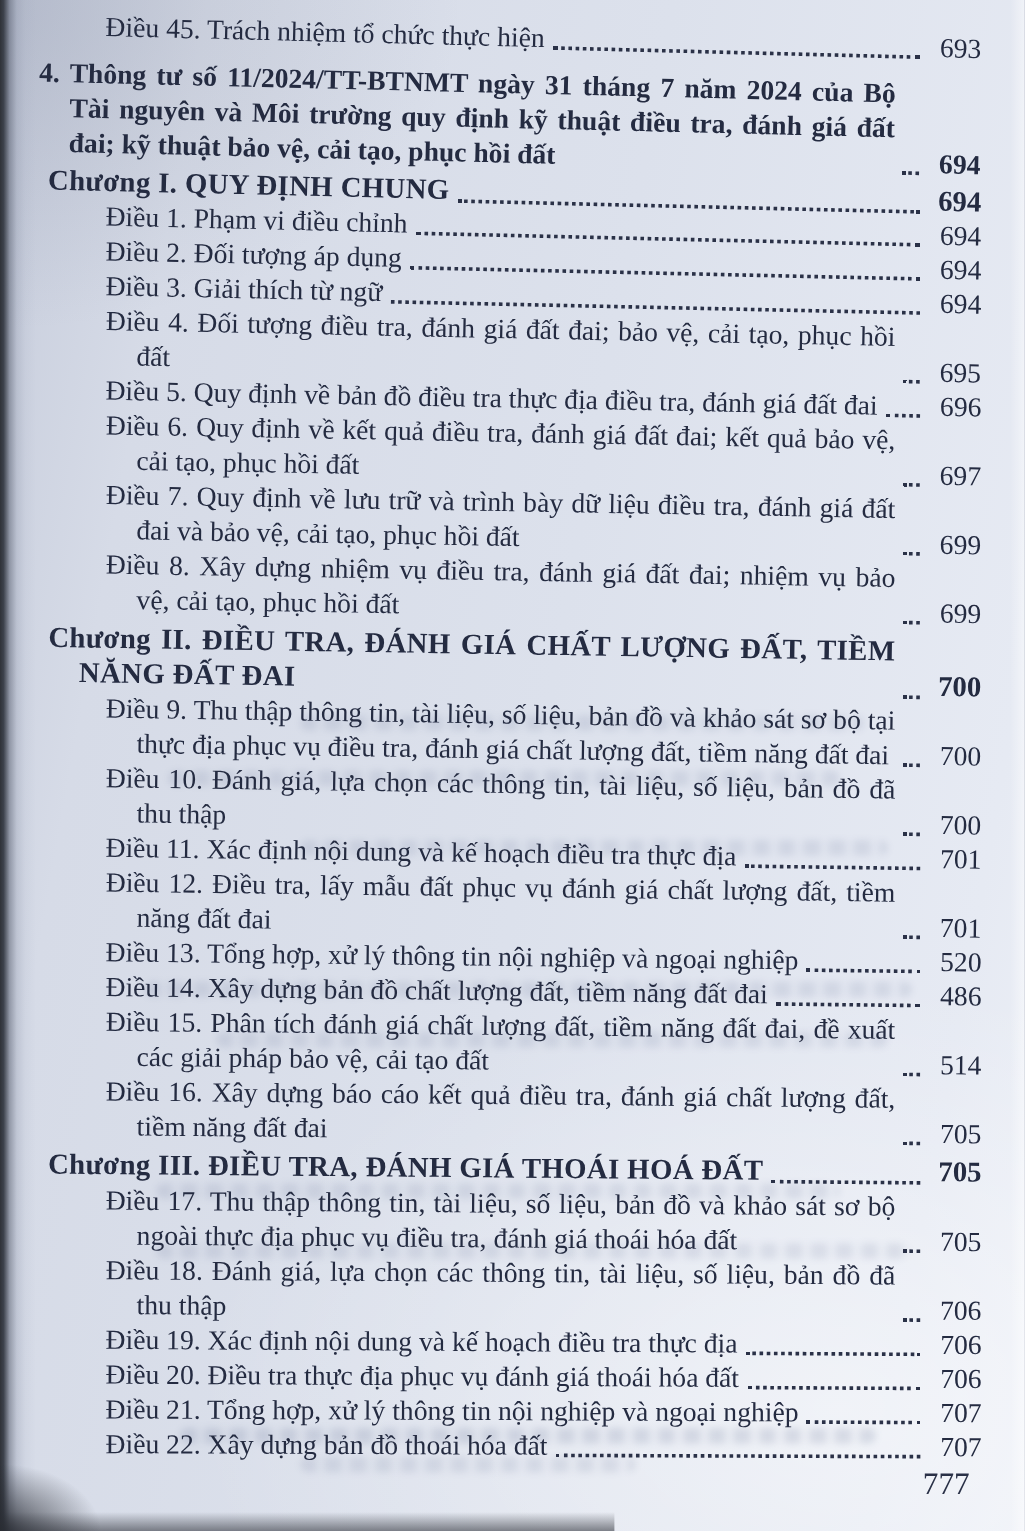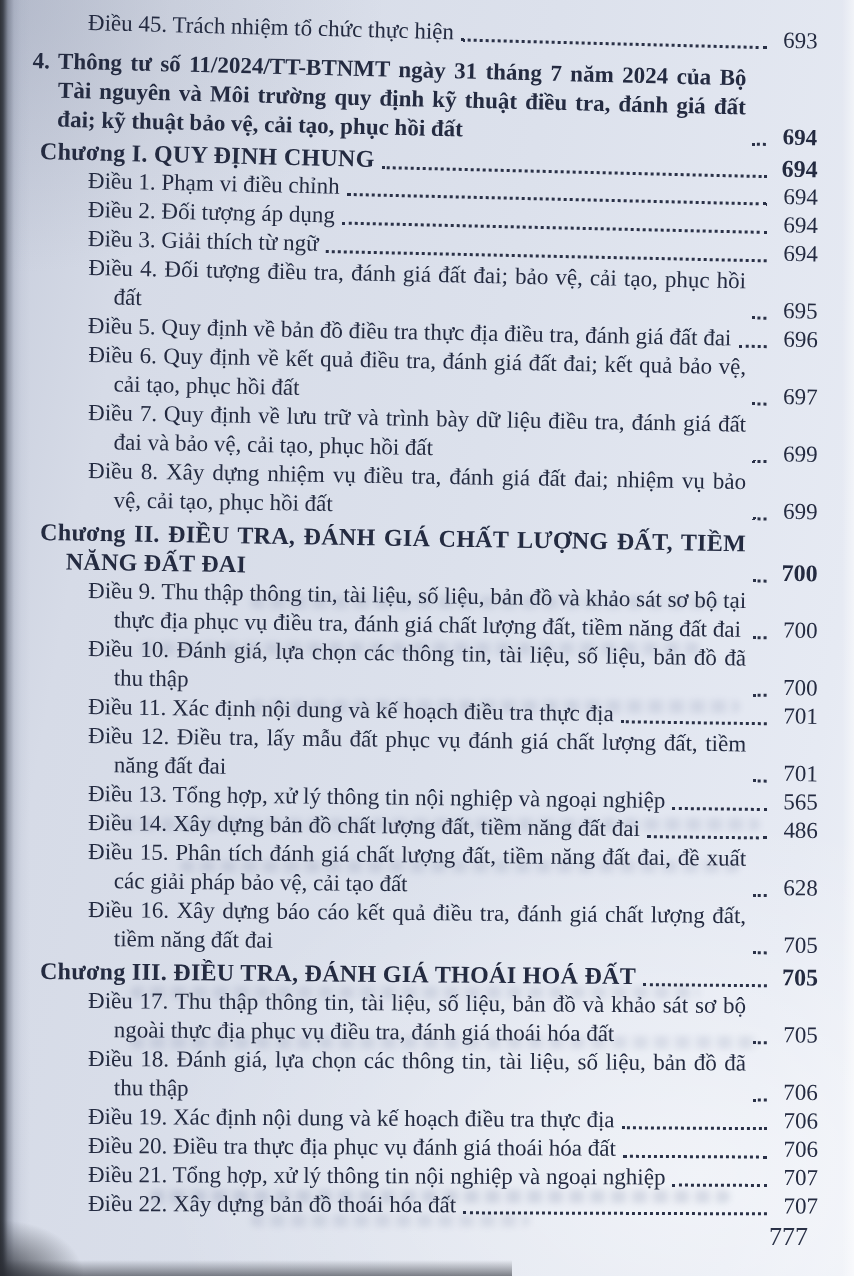--- a/index.html
+++ b/index.html
@@ -157,31 +157,31 @@
       <span class="pg">701</span>
     </div>
     <div class="row level-article" style="transform: rotate(0.73deg);">
       <span class="txt">Điều 12. Điều tra, lấy mẫu đất phục vụ đánh giá chất lượng đất, tiềm năng đất đai</span>
       <span class="dots"></span>
       <span class="pg">701</span>
     </div>
     <div class="row level-article" style="transform: rotate(0.68deg);">
       <span class="txt">Điều 13. Tổng hợp, xử lý thông tin nội nghiệp và ngoại nghiệp</span>
       <span class="dots"></span>
-      <span class="pg">565</span>
+      <span class="pg">520</span>
     </div>
     <div class="row level-article" style="transform: rotate(0.63deg);">
       <span class="txt">Điều 14. Xây dựng bản đồ chất lượng đất, tiềm năng đất đai</span>
       <span class="dots"></span>
       <span class="pg">486</span>
     </div>
     <div class="row level-article" style="transform: rotate(0.59deg);">
       <span class="txt">Điều 15. Phân tích đánh giá chất lượng đất, tiềm năng đất đai, đề xuất các giải pháp bảo vệ, cải tạo đất</span>
       <span class="dots"></span>
-      <span class="pg">628</span>
+      <span class="pg">514</span>
     </div>
     <div class="row level-article" style="transform: rotate(0.54deg);">
       <span class="txt">Điều 16. Xây dựng báo cáo kết quả điều tra, đánh giá chất lượng đất, tiềm năng đất đai</span>
       <span class="dots"></span>
       <span class="pg">705</span>
     </div>
     <div class="row level-chapter bold" style="transform: rotate(0.49deg);">
       <span class="txt">Chương III. ĐIỀU TRA, ĐÁNH GIÁ THOÁI HOÁ ĐẤT</span>
       <span class="dots"></span>
       <span class="pg">705</span>

